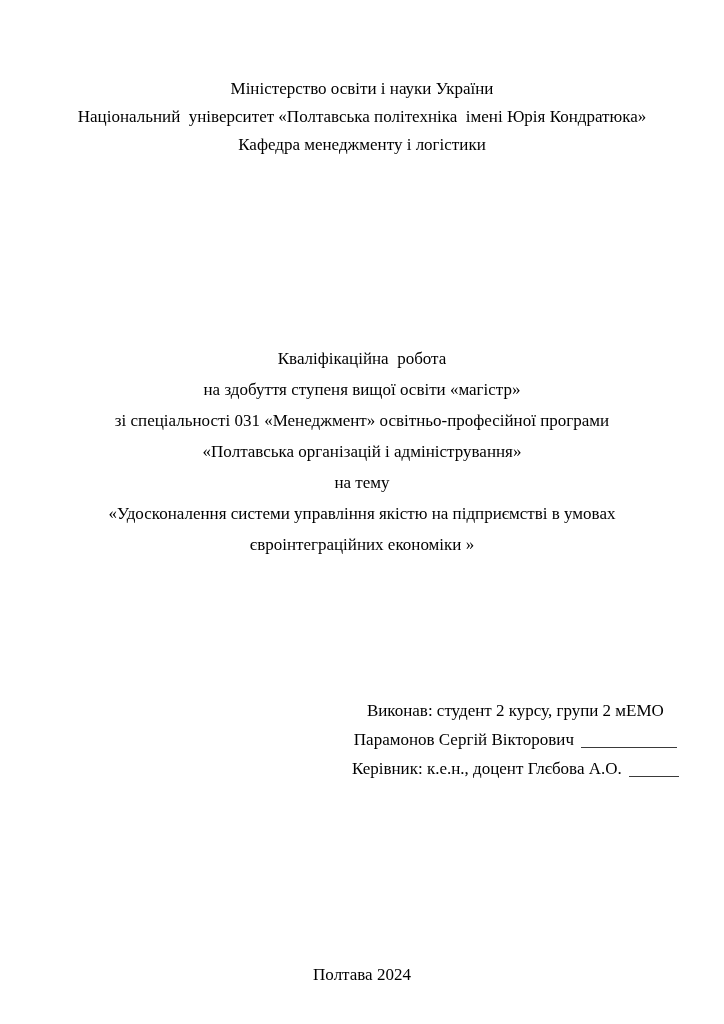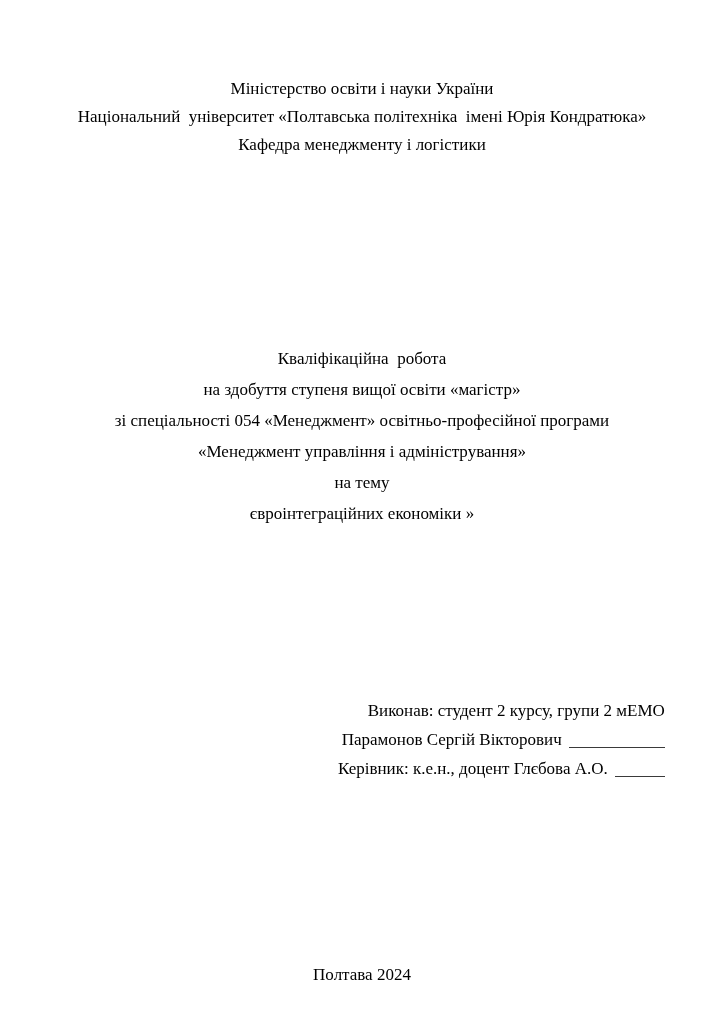--- a/index.html
+++ b/index.html
@@ -48,23 +48,23 @@
   .work-block .doc-line {
     display: block;
     white-space: pre;
     line-height: 31px;
     height: 31px;
   }
 
   
   .author-block {
     position: absolute;
-    left: 338px;
+    left: 352px;
     top: 684px;
-    text-align: right;
+    text-align: center;
   }
   .author-block .doc-line {
     display: block;
     white-space: pre;
     line-height: 29px;
     height: 29px;
   }
   .sig-rule {
     display: inline-block;
     border-bottom: 1px solid #3a3a3a;
@@ -96,23 +96,24 @@
 
   <div class="institution-block">
     <span class="doc-line">Міністерство освіти і науки України</span>
     <span class="doc-line">Національний  університет «Полтавська політехніка  імені Юрія Кондратюка»</span>
     <span class="doc-line">Кафедра менеджменту і логістики</span>
   </div>
 
   <div class="work-block">
     <span class="doc-line">Кваліфікаційна  робота</span>
     <span class="doc-line">на здобуття ступеня вищої освіти «магістр»</span>
-    <span class="doc-line">зі спеціальності 054 «Менеджмент» освітньо-професійної програми</span>
-    <span class="doc-line">«Менеджмент управління і адміністрування»</span>
+    <span class="doc-line">зі спеціальності 031 «Менеджмент» освітньо-професійної програми</span>
+    <span class="doc-line">«Полтавська організацій і адміністрування»</span>
     <span class="doc-line">на тему</span>
+    <span class="doc-line">«Удосконалення системи управління якістю на підприємстві в умовах</span>
     <span class="doc-line">євроінтеграційних економіки »</span>
   </div>
 
   <div class="author-block">
     <span class="doc-line">Виконав: студент 2 курсу, групи 2 мЕМО</span>
     <span class="doc-line"><span>Парамонов Сергій Вікторович</span><span class="sig-rule long"></span></span>
     <span class="doc-line"><span>Керівник: к.е.н., доцент Глєбова А.О.</span><span class="sig-rule short"></span></span>
   </div>
 
   <div class="footer-block">

